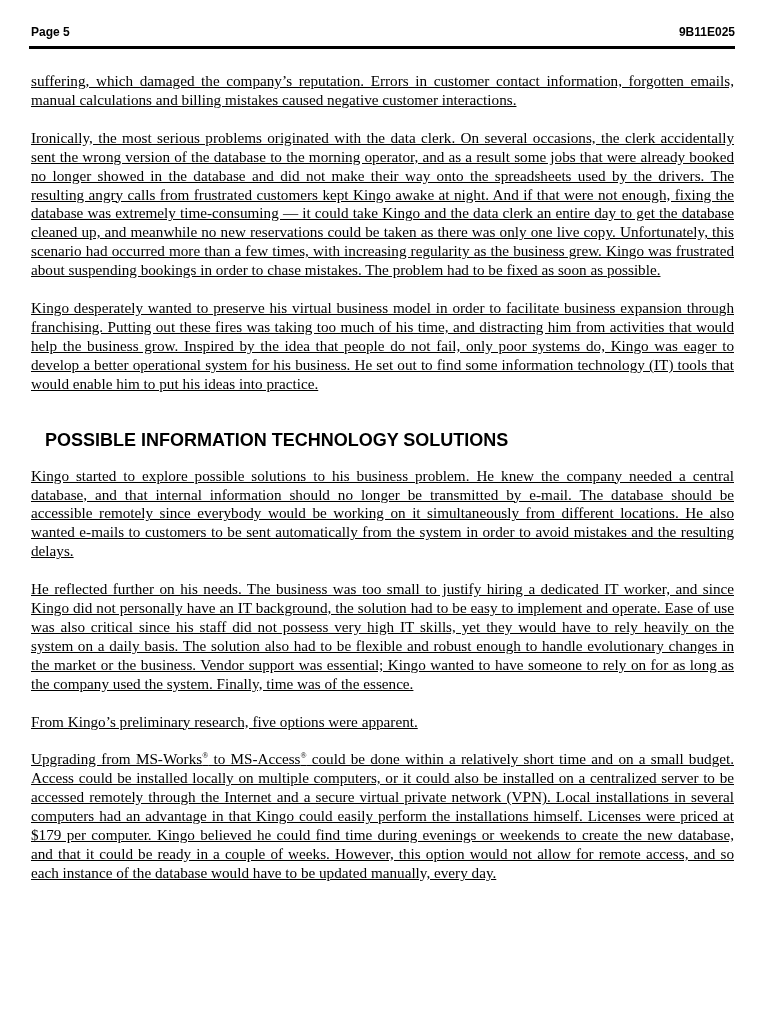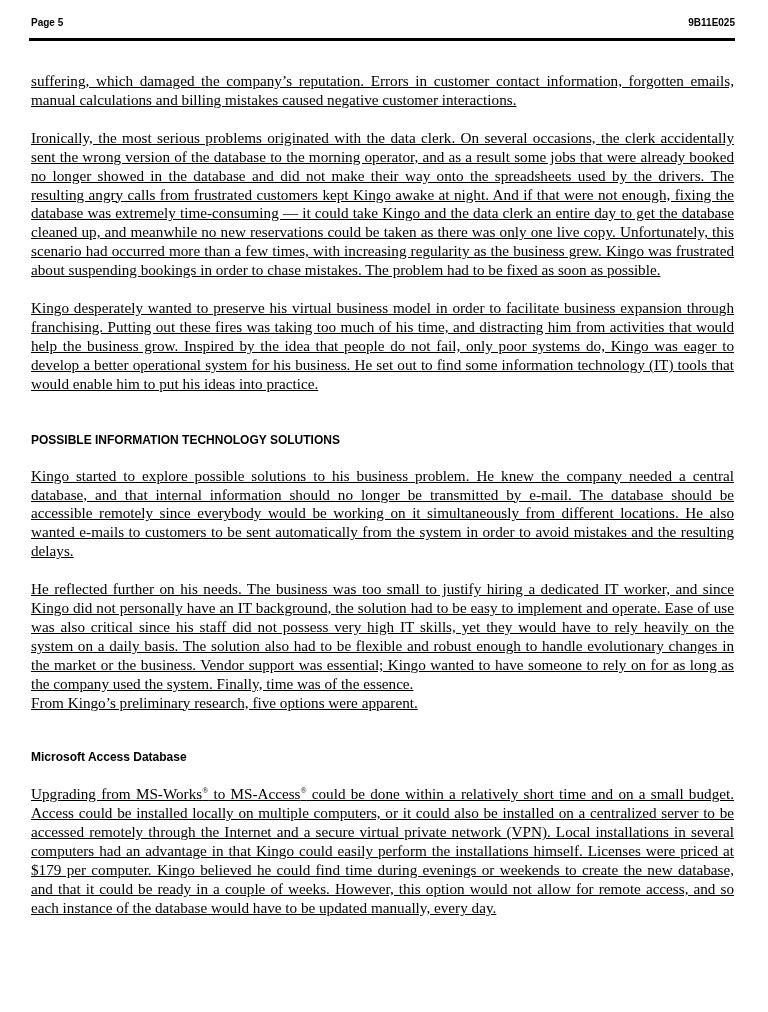--- a/index.html
+++ b/index.html
@@ -10,27 +10,27 @@
     body {
       width: 768px;
       height: 1012px;
       position: relative;
       overflow: hidden;
       color: #000;
     }
     .page-header {
       position: absolute;
       left: 29px;
-      top: 16px;
+      top: 24px;
       width: 706px;
       height: 22px;
       border-bottom: 3px solid #000;
       font-family: "Liberation Sans", sans-serif;
       font-weight: bold;
-      font-size: 10px;
+      font-size: 12px;
     }
     .page-header .page-num {
       position: absolute;
       left: 2px;
       top: 1px;
     }
     .page-header .doc-code {
       position: absolute;
       right: 0;
       top: 1px;
@@ -46,23 +46,23 @@
       line-height: 18.9px;
     }
     .content p {
       margin: 0;
       text-align: justify;
       text-decoration: underline;
     }
     .heading {
       font-family: "Liberation Sans", sans-serif;
       font-weight: bold;
-      font-size: 12px;
+      font-size: 18px;
       line-height: 18px;
-      margin: 0;
+      margin: 14px;
     }
     sup {
       font-size: 8px;
       line-height: 0;
       vertical-align: 6px;
     }
   </style>
 </head>
 <body>
 
@@ -77,18 +77,17 @@
   <p style="margin-top:19px">Ironically, the most serious problems originated with the data clerk. On several occasions, the clerk accidentally sent the wrong version of the database to the morning operator, and as a result some jobs that were already booked no longer showed in the database and did not make their way onto the spreadsheets used by the drivers. The resulting angry calls from frustrated customers kept Kingo awake at night. And if that were not enough, fixing the database was extremely time-consuming — it could take Kingo and the data clerk an entire day to get the database cleaned up, and meanwhile no new reservations could be taken as there was only one live copy. Unfortunately, this scenario had occurred more than a few times, with increasing regularity as the business grew. Kingo was frustrated about suspending bookings in order to chase mistakes. The problem had to be fixed as soon as possible.</p>
 
   <p style="margin-top:19px">Kingo desperately wanted to preserve his virtual business model in order to facilitate business expansion through franchising. Putting out these fires was taking too much of his time, and distracting him from activities that would help the business grow. Inspired by the idea that people do not fail, only poor systems do, Kingo was eager to develop a better operational system for his business. He set out to find some information technology (IT) tools that would enable him to put his ideas into practice.</p>
 
   <h2 class="heading" style="margin-top:37px">POSSIBLE INFORMATION TECHNOLOGY SOLUTIONS</h2>
 
   <p style="margin-top:18px">Kingo started to explore possible solutions to his business problem. He knew the company needed a central database, and that internal information should no longer be transmitted by e-mail. The database should be accessible remotely since everybody would be working on it simultaneously from different locations. He also wanted e-mails to customers to be sent automatically from the system in order to avoid mistakes and the resulting delays.</p>
 
   <p style="margin-top:19px">He reflected further on his needs. The business was too small to justify hiring a dedicated IT worker, and since Kingo did not personally have an IT background, the solution had to be easy to implement and operate. Ease of use was also critical since his staff did not possess very high IT skills, yet they would have to rely heavily on the system on a daily basis. The solution also had to be flexible and robust enough to handle evolutionary changes in the market or the business. Vendor support was essential; Kingo wanted to have someone to rely on for as long as the company used the system. Finally, time was of the essence.</p>
 
-  <p style="">From Kingo’s preliminary research, five options were apparent.</p>
+  <p style="margin-top:19px">From Kingo’s preliminary research, five options were apparent.</p>
 
-  <h3 class="heading" style="margin-top:36px">Microsoft Access Database</h3>
 
   <p style="margin-top:19px"><span>Upgrading from MS-Works</span><sup>®</sup><span> to MS-Access</span><sup>®</sup><span> could be done within a relatively short time and on a small budget. Access could be installed locally on multiple computers, or it could also be installed on a centralized server to be accessed remotely through the Internet and a secure virtual private network (VPN). Local installations in several computers had an advantage in that Kingo could easily perform the installations himself. Licenses were priced at $179 per computer. Kingo believed he could find time during evenings or weekends to create the new database, and that it could be ready in a couple of weeks. However, this option would not allow for remote access, and so each instance of the database would have to be updated manually, every day.</span></p>
 </div>
 
 </body></html>

